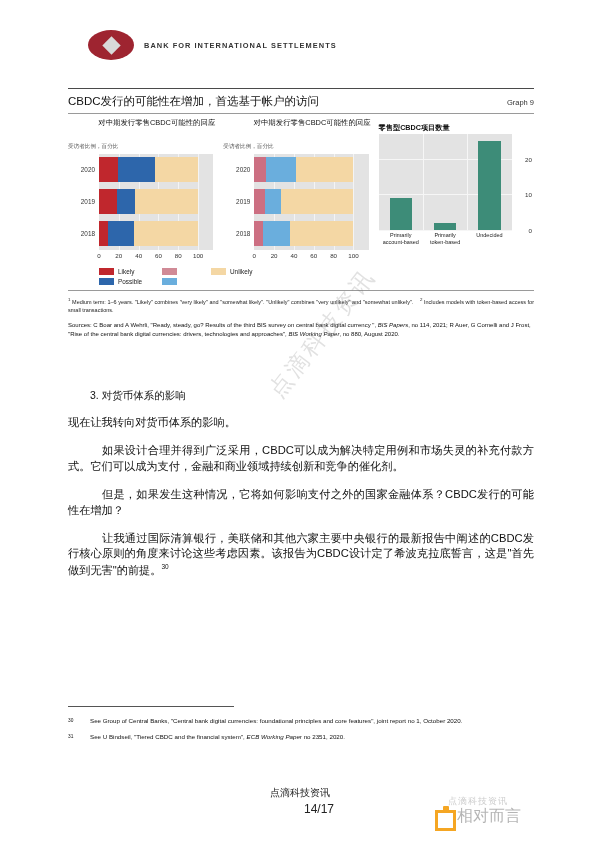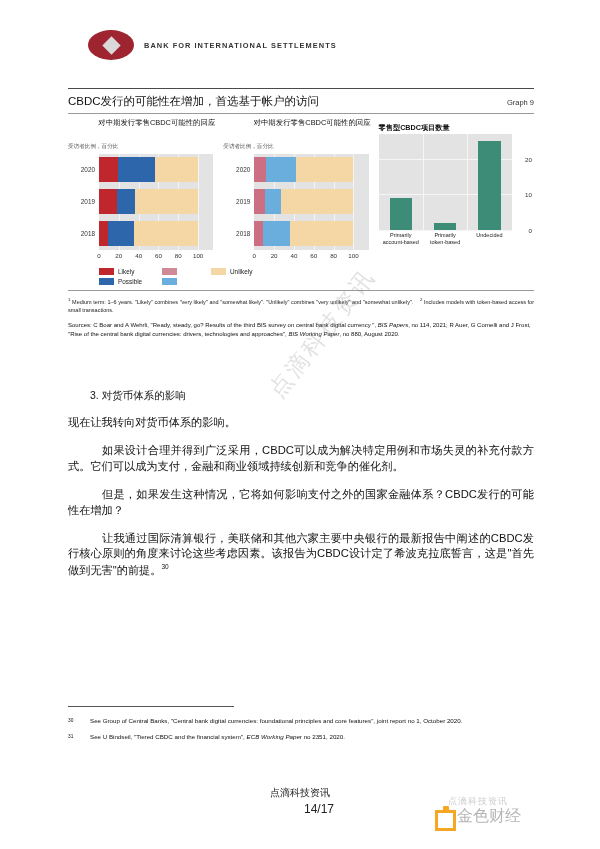--- a/index.html
+++ b/index.html
@@ -284,16 +284,16 @@
     <div class="pg">14/17</div>
   </div>
 
   <div class="wm-diag">点滴科技资讯</div>
   <div class="wm-br2">点滴科技资讯</div>
   <div class="wm-br">
     <div class="mark">
       <div class="sq"></div>
         <div class="dot"></div>
     </div>
-    <div class="txt">金色财经</div>
+    <div class="txt">相对而言</div>
   </div>
 
 </div>
 
 </body></html>

